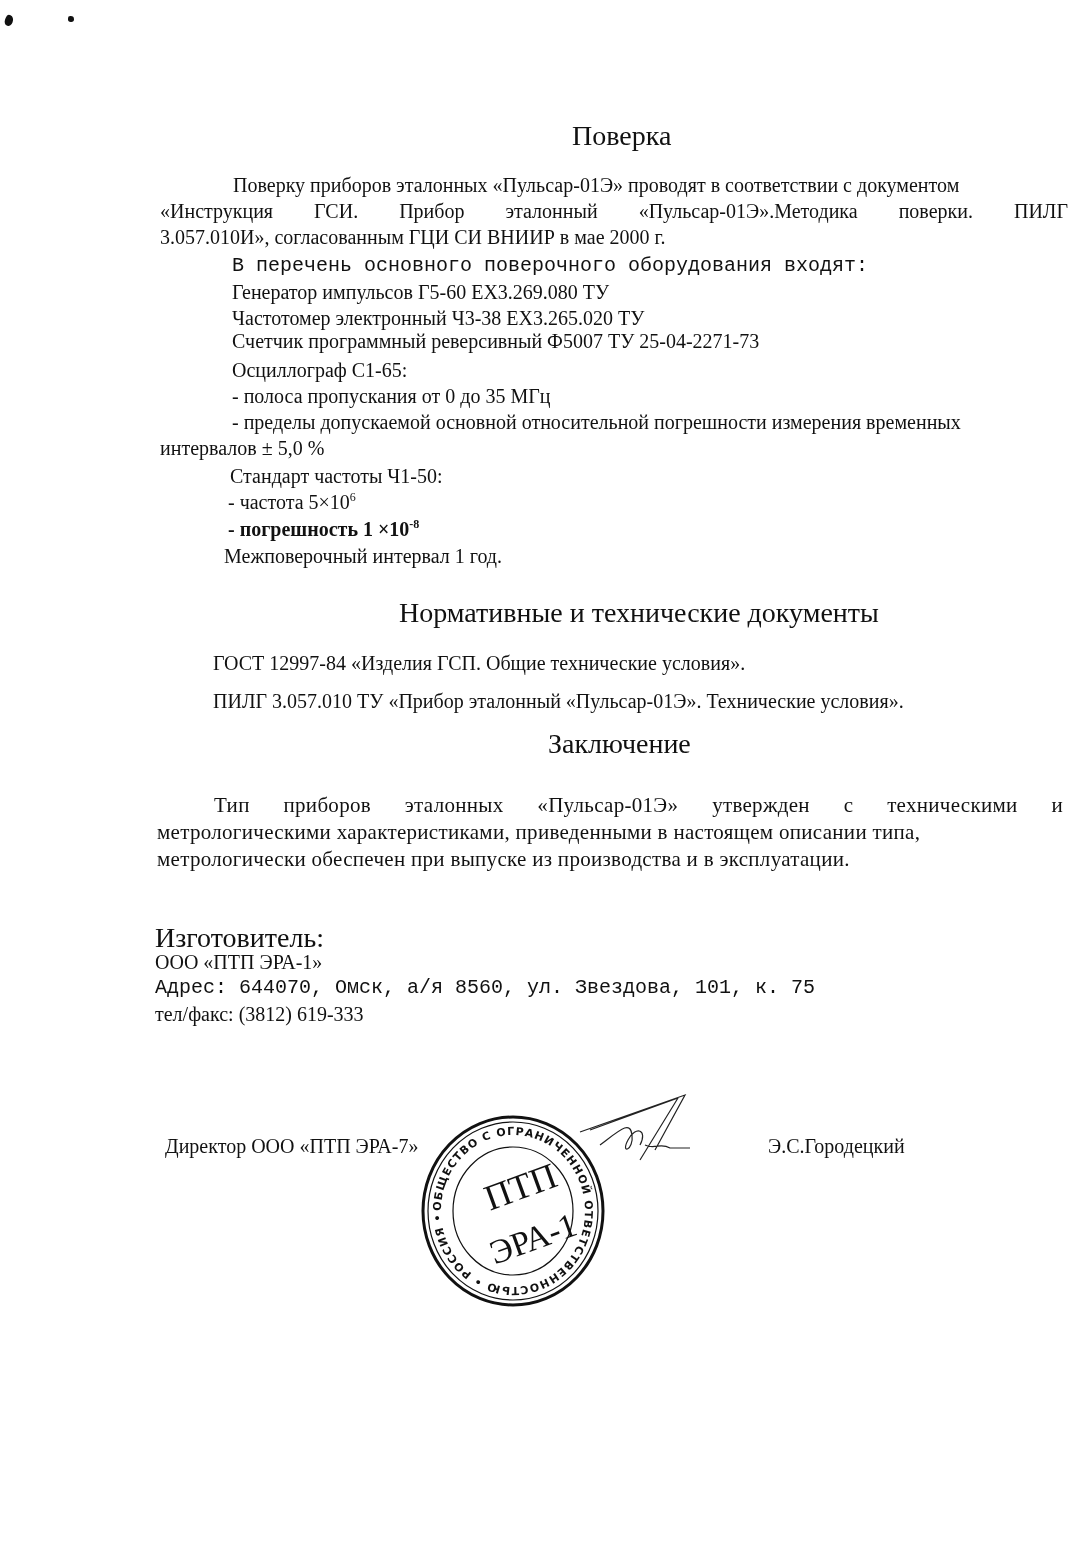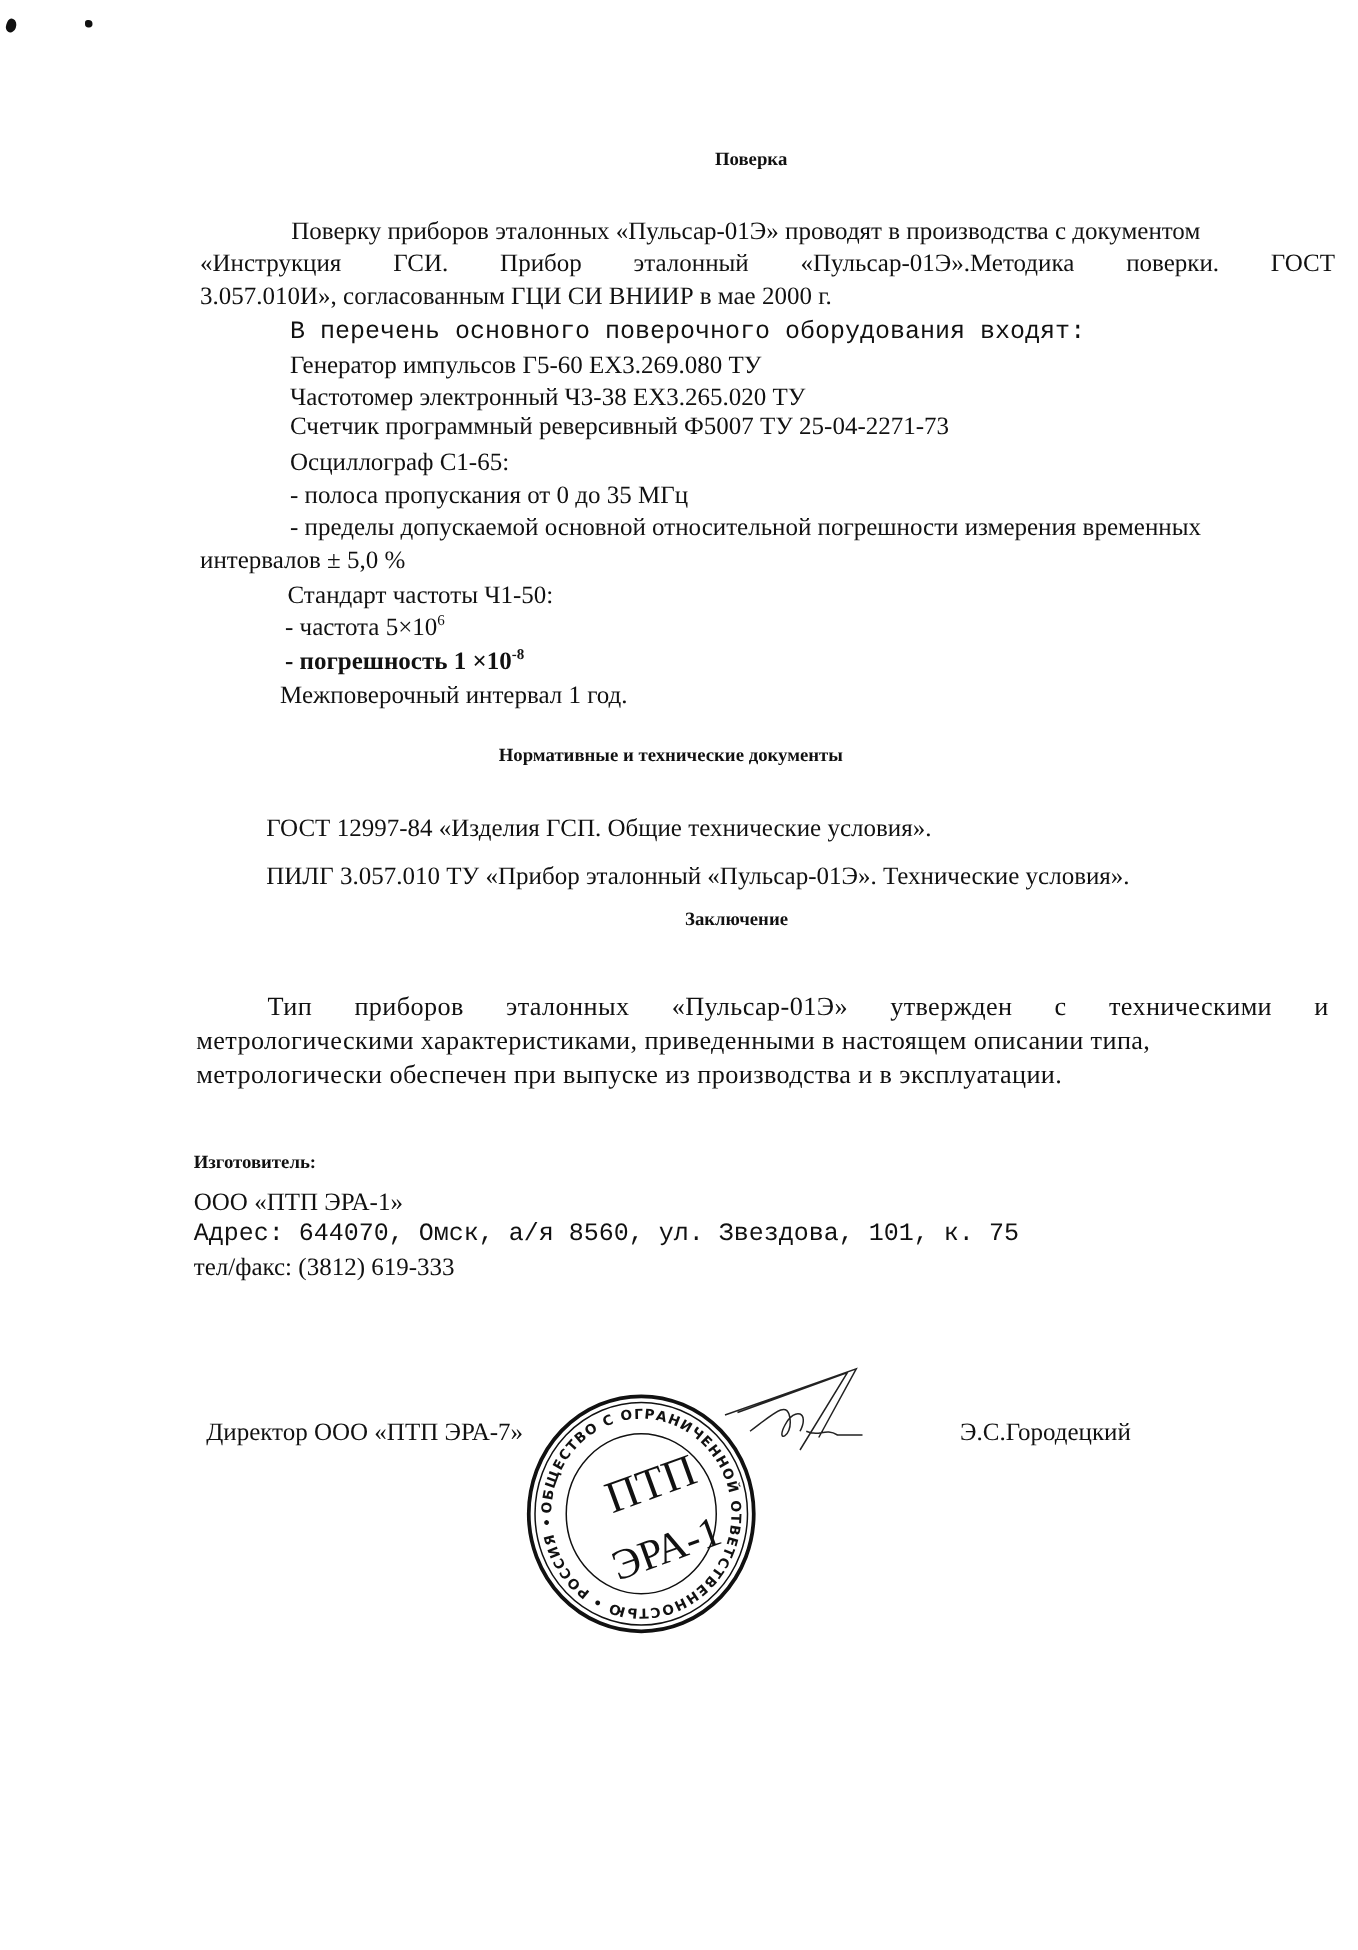--- a/index.html
+++ b/index.html
@@ -2,37 +2,37 @@
 <html><head>
 <meta charset="utf-8">
 <style>
   html, body { margin: 0; padding: 0; background: #ffffff; }
   body {
     width: 1086px; height: 1560px; position: relative; overflow: hidden;
     font-family: "Liberation Serif", "DejaVu Serif", serif;
     color: #111; font-size: 20px;
   }
   .abs { position: absolute; white-space: nowrap; }
-  .h { font-weight: bold; font-size: 15px; }
+  .h { font-weight: normal; font-size: 28px; }
   .line { font-size: 20px; line-height: 26px; }
   .justall { text-align: justify; text-align-last: justify; white-space: normal; }
   .mark { position: absolute; background: #111; border-radius: 40% 60% 50% 50%; }
   .concl { font-size: 21px; letter-spacing: 0.3px; }
   sup { font-size: 12px; vertical-align: super; line-height: 0; }
 </style>
 </head>
 <body>
 
 <div class="mark" style="left:5px;top:15px;width:8px;height:11px;transform:rotate(20deg);"></div>
 <div class="mark" style="left:68px;top:16px;width:6px;height:6px;"></div>
 
 <div class="abs h" style="left:572px;top:120px;">Поверка</div>
 
-<div class="abs line" style="left:233px;top:172px;">Поверку приборов эталонных «Пульсар-01Э» проводят в производства с документом</div>
-<div class="abs line justall" style="left:160px;top:198px;width:908px;word-spacing:14px;">«Инструкция ГСИ. Прибор эталонный «Пульсар-01Э».Методика поверки. ГОСТ</div>
+<div class="abs line" style="left:233px;top:172px;">Поверку приборов эталонных «Пульсар-01Э» проводят в соответствии с документом</div>
+<div class="abs line justall" style="left:160px;top:198px;width:908px;word-spacing:14px;">«Инструкция ГСИ. Прибор эталонный «Пульсар-01Э».Методика поверки. ПИЛГ</div>
 <div class="abs line" style="left:160px;top:224px;">3.057.010И», согласованным ГЦИ СИ ВНИИР в мае 2000 г.</div>
 
 <div class="abs line" style="left:232px;top:253px;font-family:Liberation Mono, monospace;">В перечень основного поверочного  оборудования входят:</div>
 <div class="abs line" style="left:232px;top:279px;">Генератор импульсов Г5-60 ЕХ3.269.080 ТУ</div>
 <div class="abs line" style="left:232px;top:305px;">Частотомер электронный  Ч3-38 ЕХ3.265.020 ТУ</div>
 <div class="abs line" style="left:232px;top:328px;">Счетчик программный реверсивный Ф5007 ТУ 25-04-2271-73</div>
 <div class="abs line" style="left:232px;top:357px;">Осциллограф С1-65:</div>
 <div class="abs line" style="left:232px;top:383px;">- полоса пропускания от 0 до 35 МГц</div>
 <div class="abs line" style="left:232px;top:409px;">- пределы допускаемой основной относительной погрешности измерения временных</div>
 <div class="abs line" style="left:160px;top:435px;">интервалов ± 5,0 %</div>

